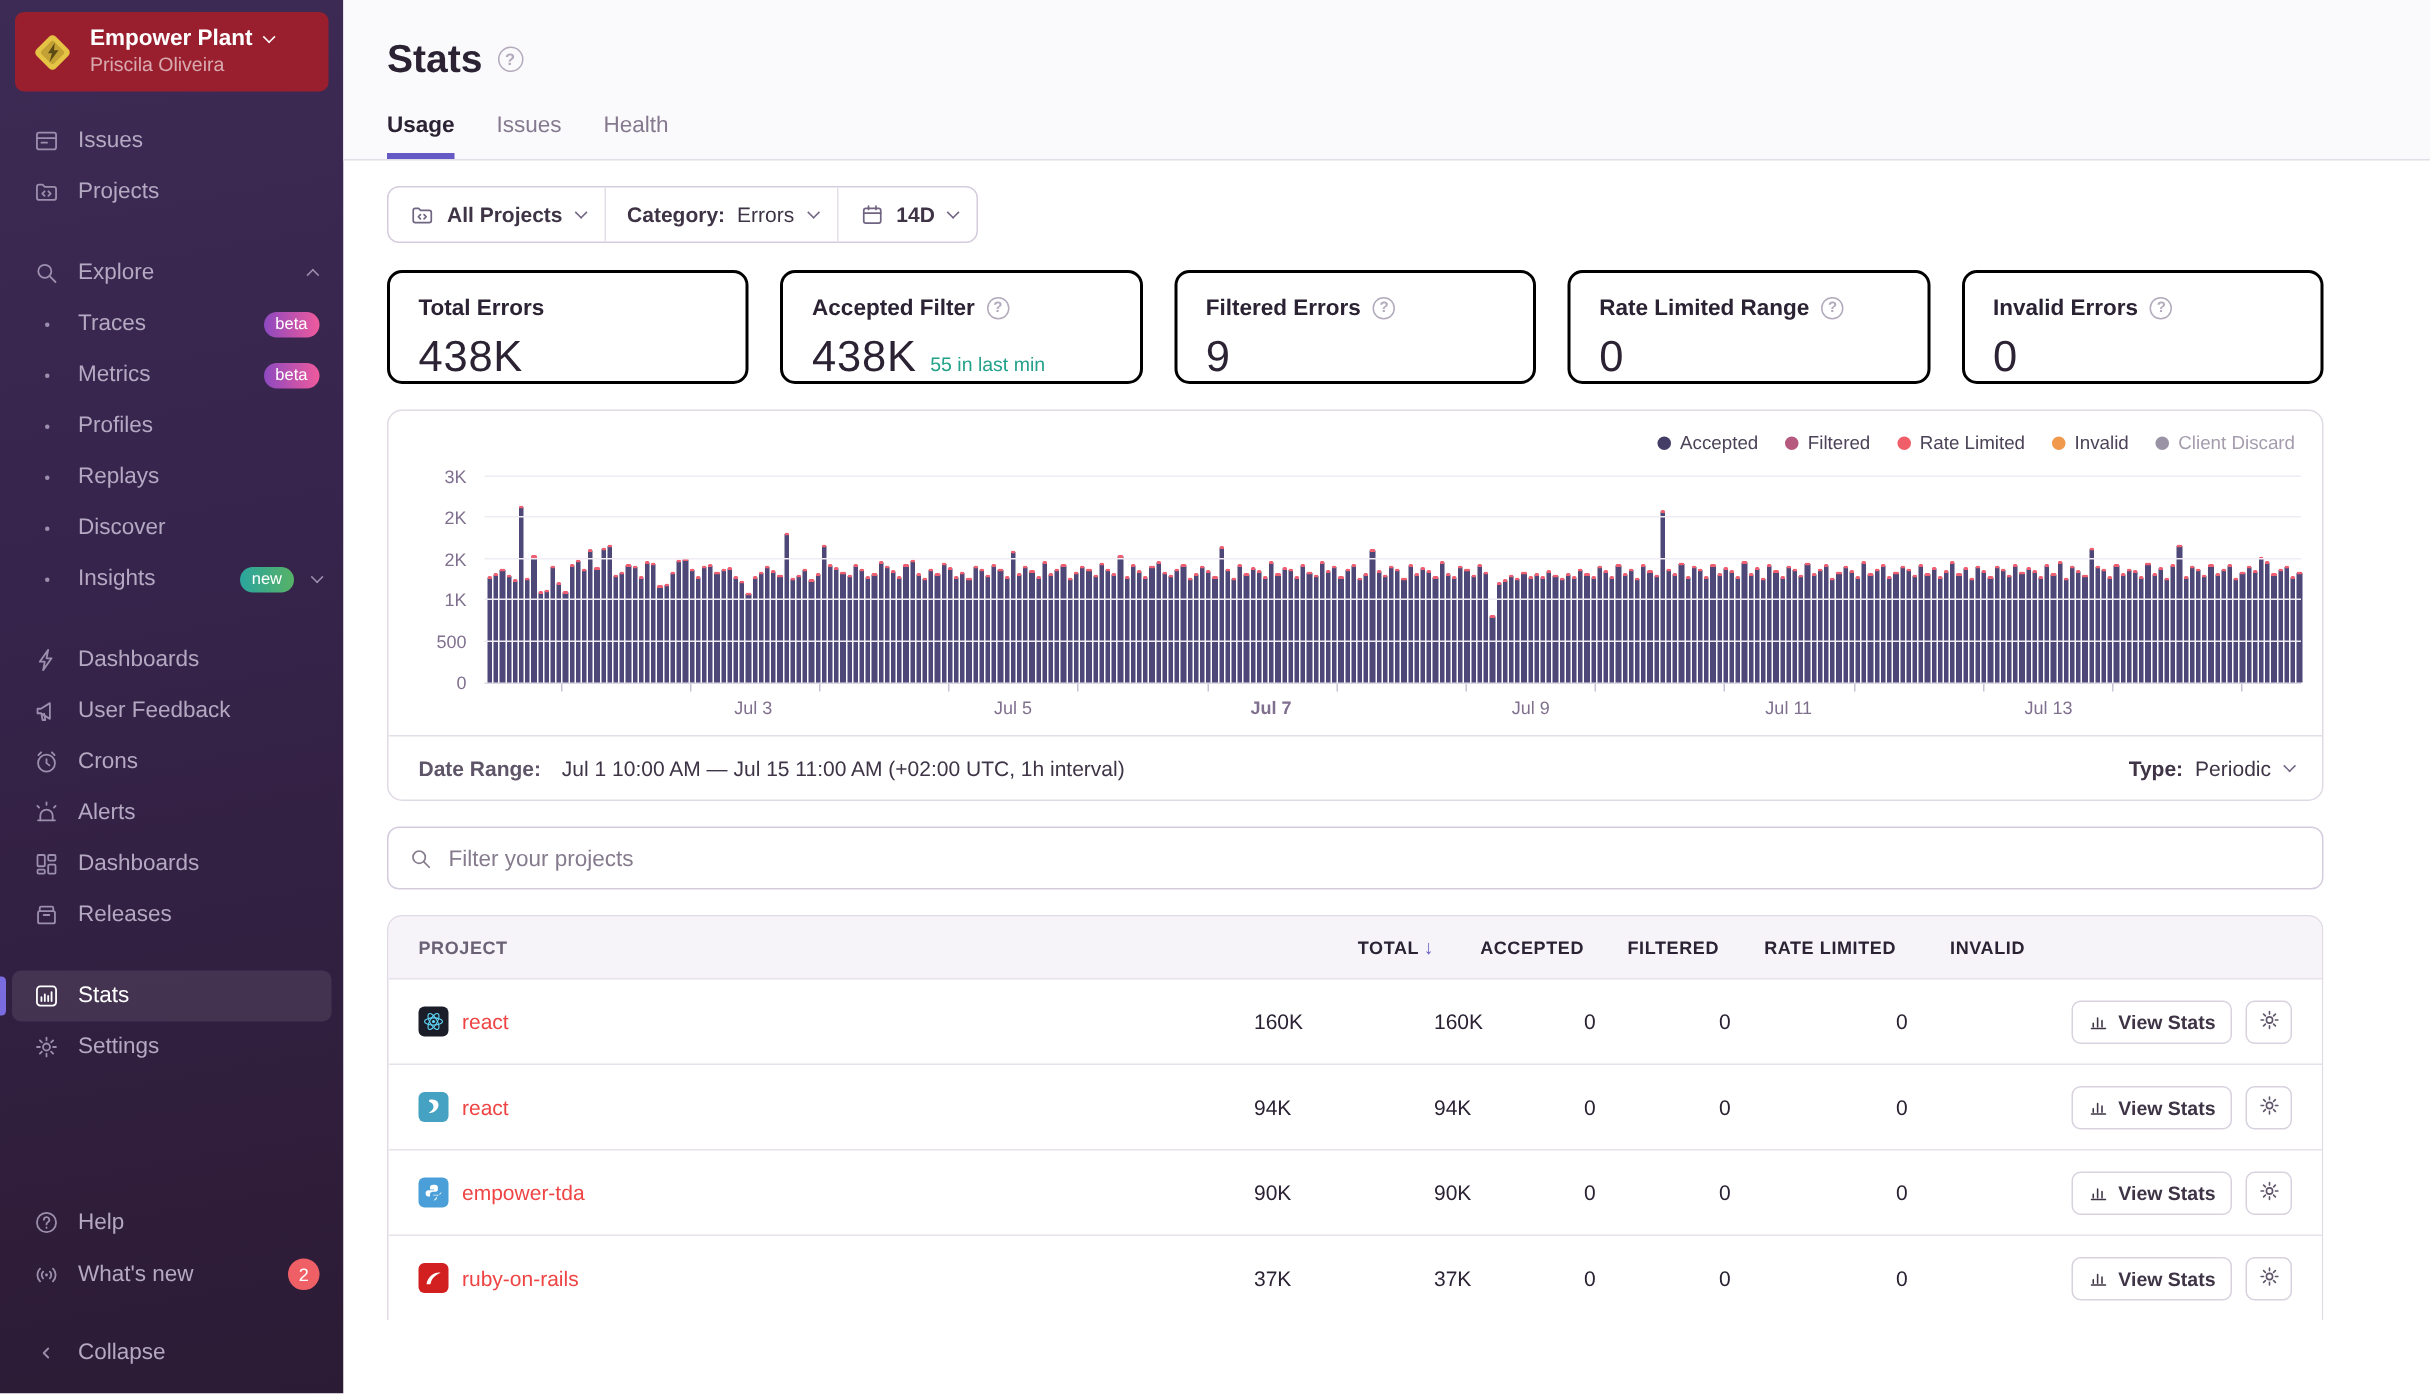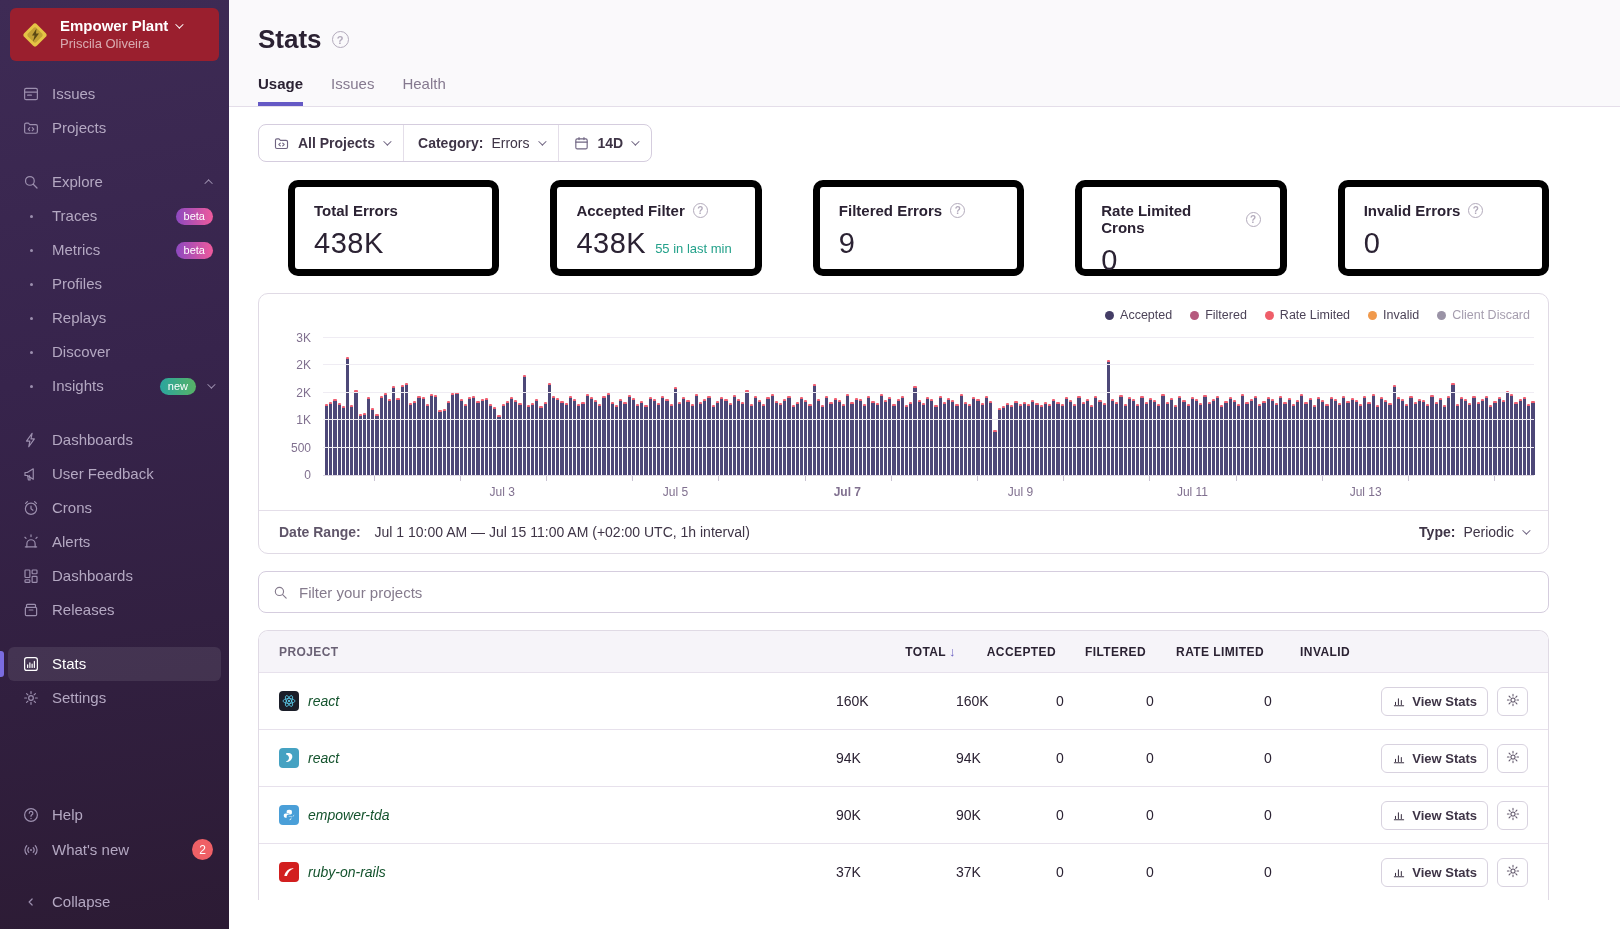--- a/index.html
+++ b/index.html
@@ -54,21 +54,21 @@
   
   .filter-pill { display:inline-flex; align-items:stretch; border:1px solid #d5cdde; border-radius:8px; background:#fff; height:38px; }
   .filter-seg { display:flex; align-items:center; gap:8px; padding:0 14px; font-size:14px; color:#3e3446; cursor:pointer; }
   .filter-seg + .filter-seg { border-left:1px solid #e4dee9; }
   .filter-seg b { font-weight:bold; }
   .filter-seg .chev { color:#6f6481; }
   .ficon { color:#6f6481; display:flex; }
 
   
   .cards { display:flex; gap:21px; margin-top:18px; }
-  .card { flex:1; border:7px solid #000000; border-radius:10px; background:#fff; padding:15px 19px; height:96px;margin-left:30px; }
+  .card { flex:1; border:2px solid #000000; border-radius:10px; background:#fff; padding:15px 19px; height:76px; }
   .card-title { font-size:15px; font-weight:bold; color:#2b2233; display:flex; align-items:center; gap:8px; }
   .card-value-row { margin-top:8px; display:flex; align-items:baseline; gap:9px; }
   .card-value { font-size:29px; color:#2b2233; letter-spacing:.5px; }
   .card-sub { font-size:13px; color:#23a18a; }
 
   
   .chart-panel { margin-top:17px; border:1px solid #e0dae5; border-radius:10px; background:#fff; }
   .legend { display:flex; justify-content:flex-end; gap:18px; padding:14px 18px 2px; }
   .legend-item { display:flex; align-items:center; gap:6px; font-size:12.5px; color:#4c4358; cursor:pointer; }
   .legend-item .dot { width:9px; height:9px; border-radius:50%; flex:none; }
@@ -95,21 +95,21 @@
   .sicon { color:#857b8d; display:flex; }
 
   
   .table-panel { margin-top:17px; border:1px solid #e0dae5; border-radius:10px 10px 0 0; border-bottom:none; background:#fff; overflow:hidden; }
   .tgrid { display:grid; grid-template-columns: 1fr 120px 100px 90px 118px 86px 178px; align-items:center; }
   .thead { background:#f6f4f9; padding:13px 20px; font-size:12px; font-weight:bold; color:#6a6175; letter-spacing:.4px; }
   .thead .num { text-align:right; }
   .trow { padding:0 20px; height:57px; border-top:1px solid #e7e1ec; font-size:14px; }
   .pcell { display:flex; align-items:center; gap:9px; }
   .plat-icon { width:20px; height:20px; border-radius:4px; flex:none; display:flex; align-items:center; justify-content:center; }
-  .plink { color:#14532d; cursor:pointer;font-style:italic; }
+  .plink { color:#ef4444; cursor:pointer; }
   .num { color:#2b2233; }
   .acts { display:flex; justify-content:flex-end; gap:9px; align-items:center; }
   .btn { display:inline-flex; align-items:center; gap:6px; border:1px solid #d8d2df; border-radius:6px; background:#fff;
          padding:6px 10px; font-size:13px; font-weight:bold; color:#3e3446; cursor:pointer; line-height:15px; }
   .icon-btn { width:31px; height:29px; padding:0; justify-content:center; color:#5f5569; }
   .sort-arrow { color:#6a5fc1; font-size:13px; margin-left:3px; }
   svg.st { fill:none; stroke:currentColor; stroke-width:1.6; stroke-linecap:round; stroke-linejoin:round; }
 </style>
 </head>
 <body>
@@ -385,21 +385,21 @@
           <div class="card-title">
             <span>Filtered Errors</span>
             <span class="help-circle sm">?</span>
           </div>
           <div class="card-value-row">
             <span class="card-value">9</span>
           </div>
         </div>
         <div class="card">
           <div class="card-title">
-            <span>Rate Limited Crons</span>
+            <span>Rate Limited Range</span>
             <span class="help-circle sm">?</span>
           </div>
           <div class="card-value-row">
             <span class="card-value">0</span>
           </div>
         </div>
         <div class="card">
           <div class="card-title">
             <span>Invalid Errors</span>
             <span class="help-circle sm">?</span>

